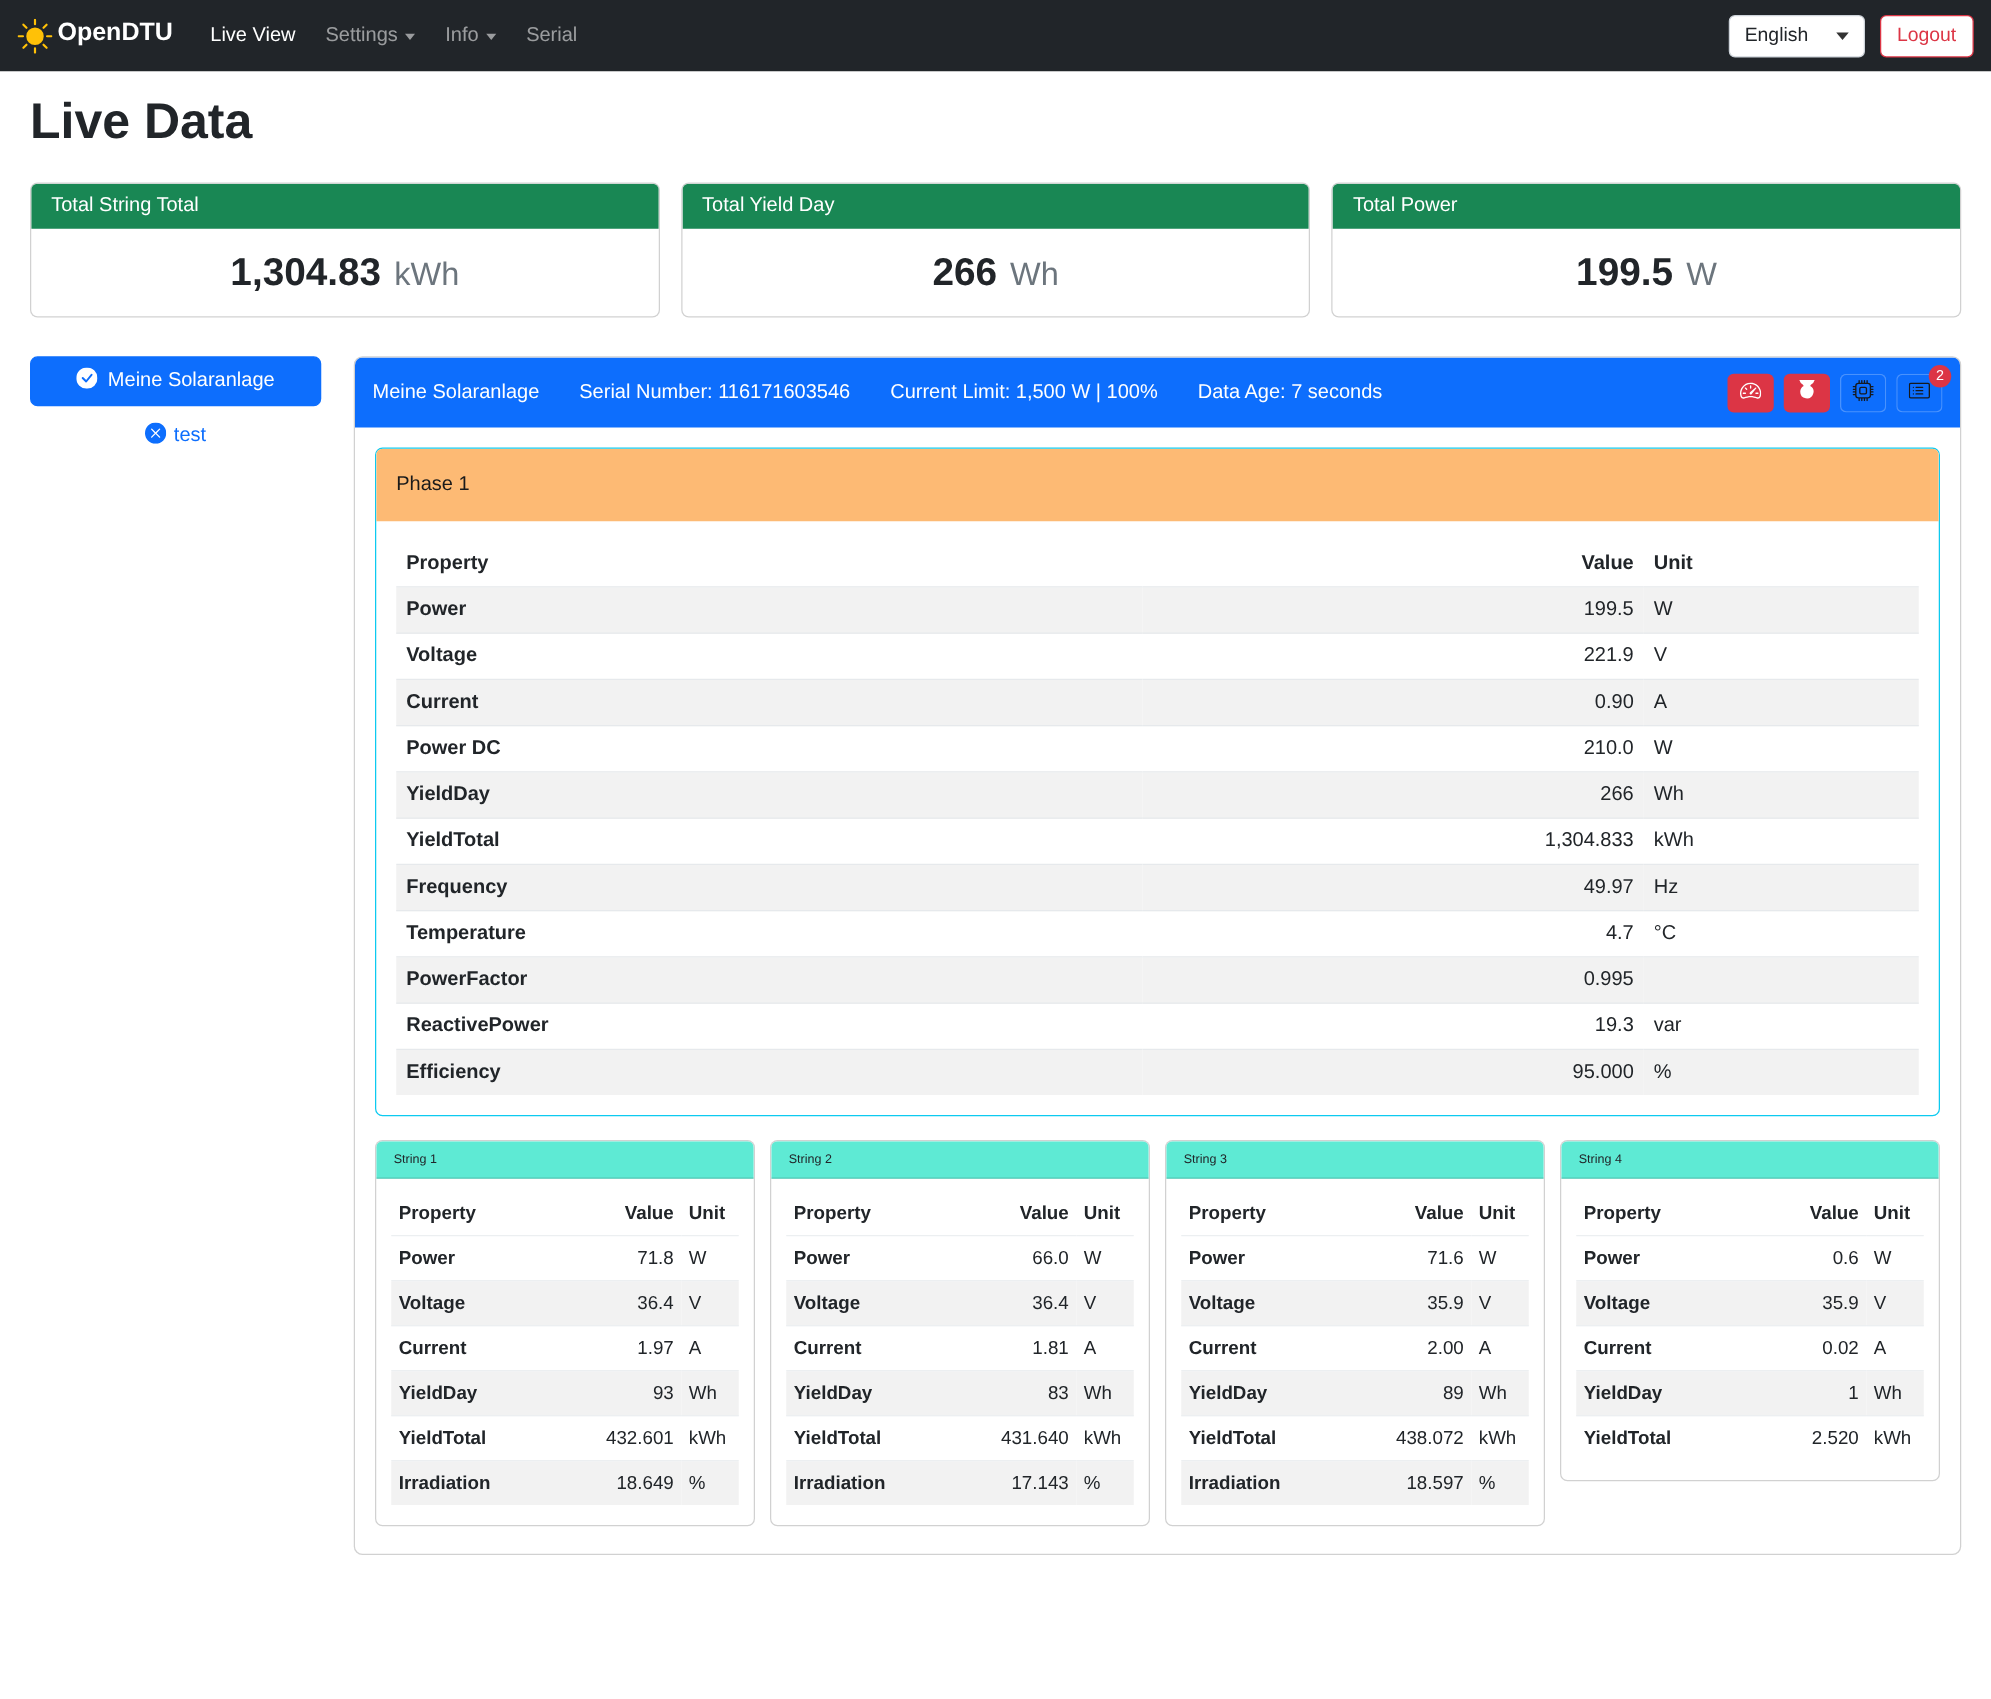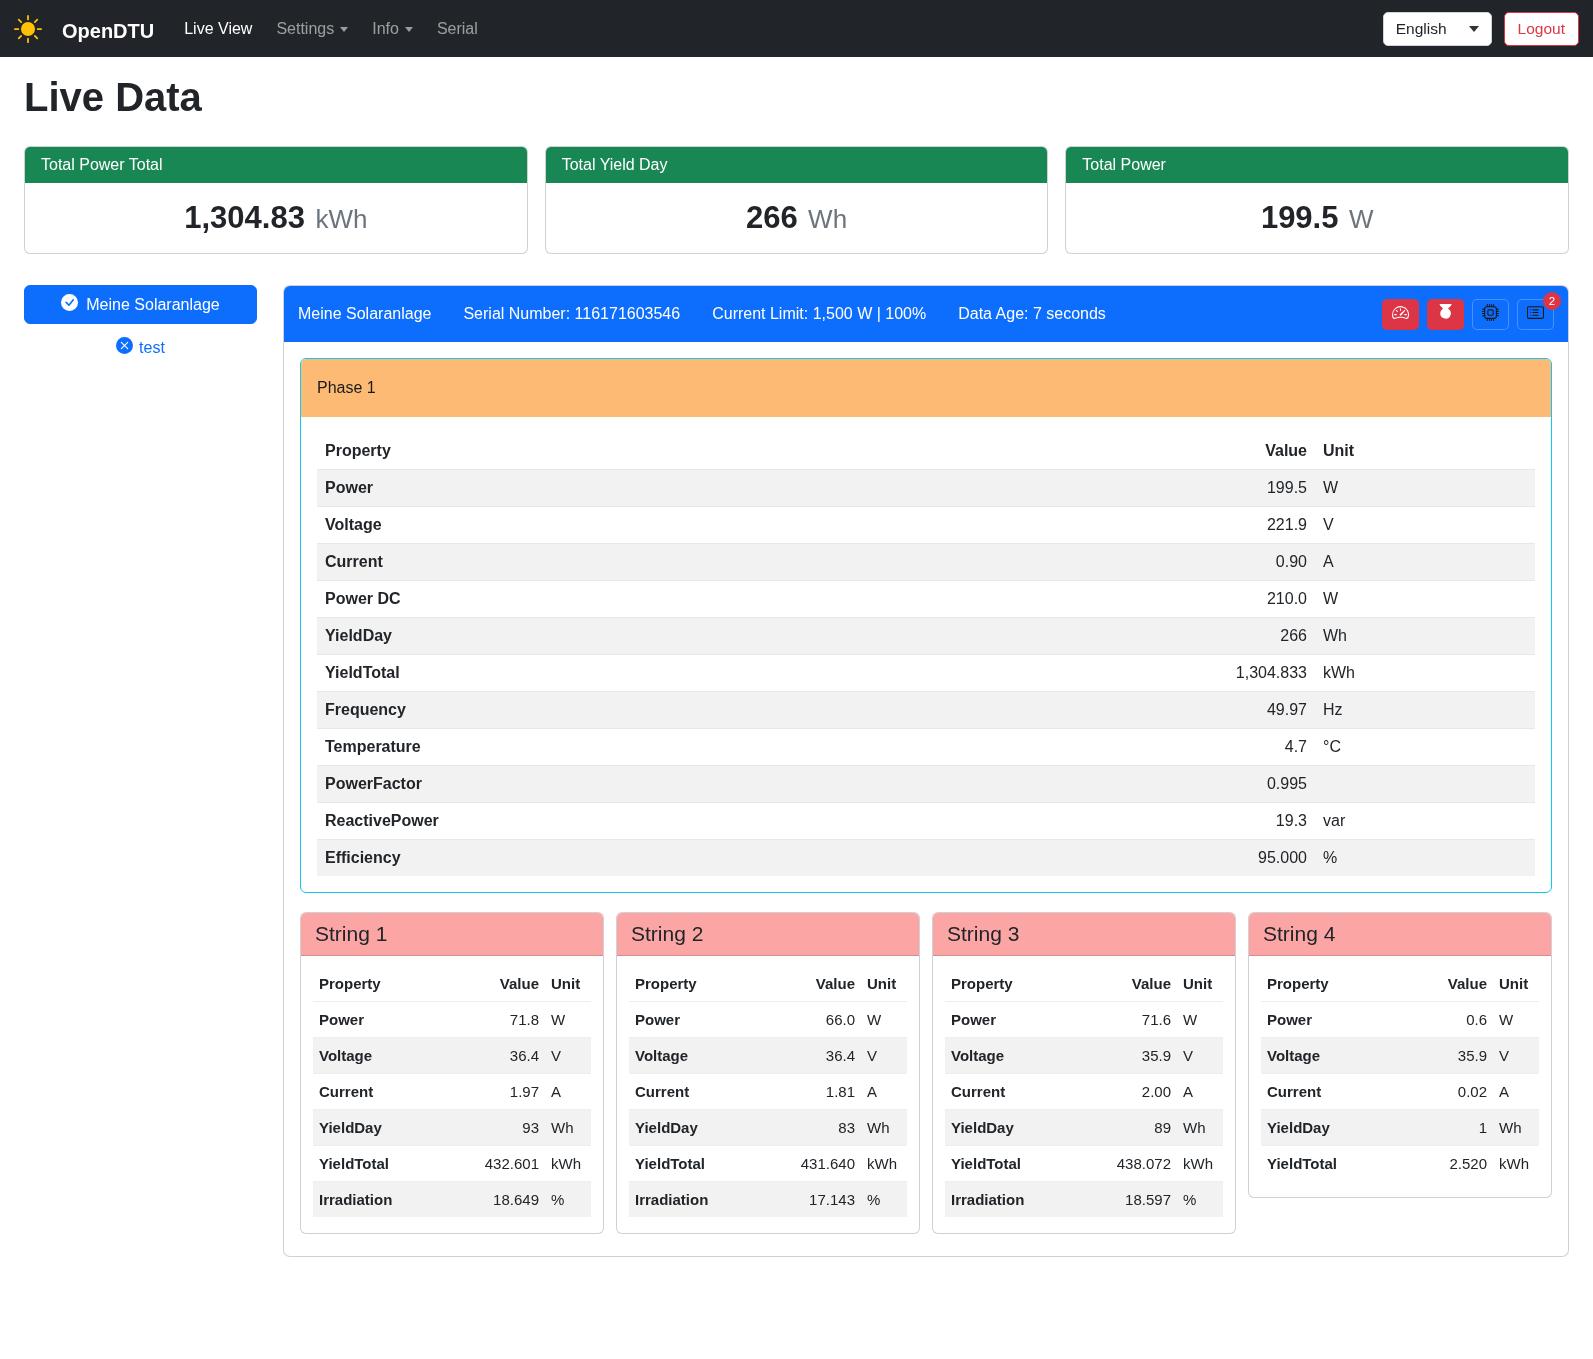--- a/index.html
+++ b/index.html
@@ -15,21 +15,21 @@
 
   
   .navbar {
     height: 57px;
     background: #212529;
     display: flex;
     align-items: center;
     padding: 0 14px;
   }
   .brand {
-    display: flex; align-items: flex-end; gap: 20px;
+    display: flex; align-items: flex-start; gap: 4px;
     color: #fff; font-size: 20px; font-weight: 700;
     cursor: pointer; margin-right: 20px;
   }
   .brand svg { display:block; }
   .nav-links { display: flex; align-items: center; gap: 4px; justify-content: space-between; }
   .nav-link {
     color: rgba(255,255,255,.55);
     padding: 8px 10px; cursor: pointer;
     display: flex; align-items: center; gap: 6px;
   }
@@ -163,23 +163,23 @@
   
   .strings-row { display: flex; gap: 12px; align-items: flex-start; }
   .string-card {
     flex: 1;
     border: 1px solid rgba(0,0,0,.18);
     border-radius: 6px;
     overflow: hidden;
     background: #fff;
   }
   .string-card-header {
-    background: #fca5a5;
+    background: #5eead4;
     border-bottom: 1px solid rgba(0,0,0,.15);
-    padding: 9px 14px; font-size: 21px;
+    padding: 9px 14px; font-size: 10px;
   }
   .string-card-body { padding: 10px 12px 16px; }
   .string-table { font-size: 15px; }
   .string-table th, .string-table td { padding: 9px 6px; border-bottom: 1px solid #eceff1; }
   .string-table tbody tr:last-child th, .string-table tbody tr:last-child td { border-bottom: none; }
   .string-table .unit { width: 46px; }
   .string-table tbody tr:nth-child(even) { background: #f2f2f2; }
 </style>
 </head>
 <body>
@@ -217,21 +217,21 @@
     <button class="logout-btn">Logout</button>
   </div>
 </nav>
 
 <div class="container">
 
   <h1 class="page-title">Live Data</h1>
 
   <div class="summary-row">
     <div class="summary-card">
-      <div class="summary-card-header">Total Power Total</div>
+      <div class="summary-card-header">Total String Total</div>
       <div class="summary-card-body">
         <span class="summary-value">1,304.83</span>
         <span class="summary-unit">kWh</span>
       </div>
     </div>
     <div class="summary-card">
       <div class="summary-card-header">Total Yield Day</div>
       <div class="summary-card-body">
         <span class="summary-value">266</span>
         <span class="summary-unit">Wh</span>

